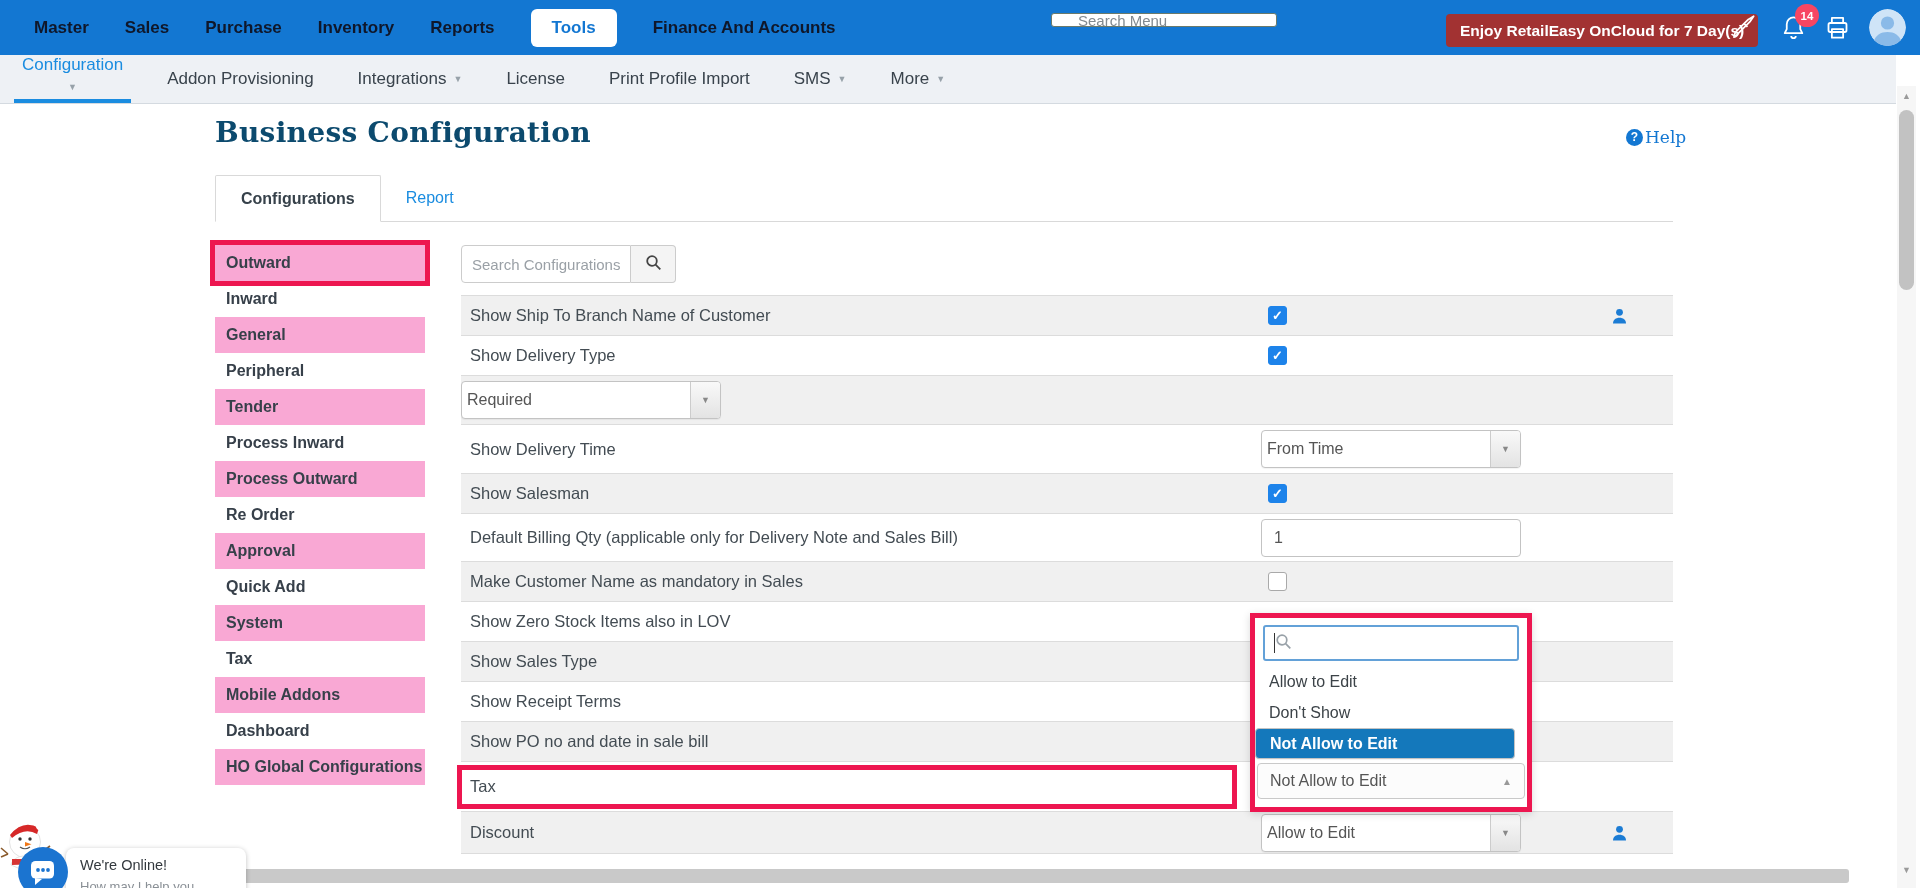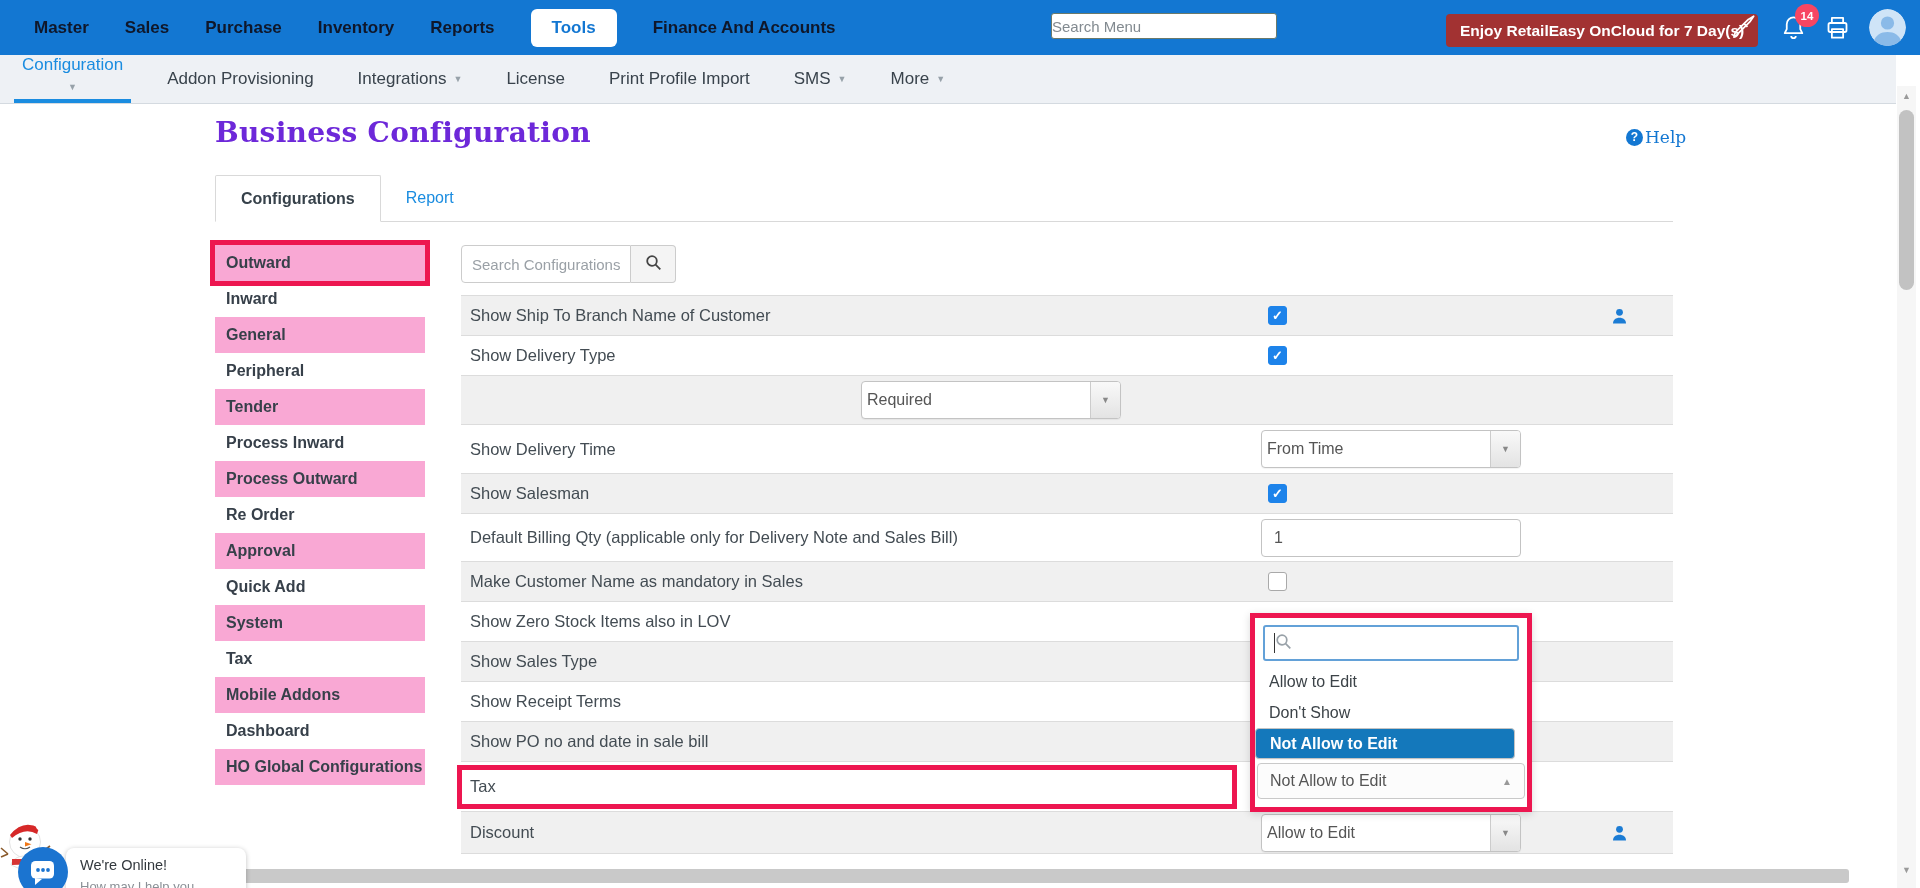--- a/index.html
+++ b/index.html
@@ -4,37 +4,37 @@
 <style>
   * { box-sizing: border-box; margin: 0; padding: 0; }
   body { font-family: "Liberation Sans", sans-serif; background: #fff; }
   .stage { position: relative; width: 1920px; height: 888px; overflow: hidden; background: #fff; }
 
   
   .topbar { position: absolute; left: 0; top: 0; width: 1920px; height: 55px; background: #1377d2; }
   .tb-nav { position: absolute; left: 34px; top: 0; height: 55px; display: flex; align-items: center; gap: 36px; }
   .tb-item { color: #0f172a; font-weight: bold; font-size: 17px; white-space: nowrap; cursor: pointer; }
   .tb-item.active { background: #fff; color: #1377d2; padding: 9px 21px; border-radius: 6px; }
-  .tb-search { position: absolute; left: 1051px; top: 13px; width: 226px; height: 26px; border: 1px solid #6b7a6b; border-radius: 3px; padding: 0 0; font-size: 15px; color: #444; font-family: inherit; }
+  .tb-search { position: absolute; left: 1051px; top: 13px; width: 226px; height: 14px; border: 1px solid #6b7a6b; border-radius: 3px; padding: 0 26px; font-size: 15px; color: #444; font-family: inherit; }
   .tb-search::placeholder { color: #828a90; }
   .tb-promo { position: absolute; left: 1446px; top: 14px; height: 33px; background: #a23232; color: #fff; font-weight: bold; font-size: 15.5px; border: none; border-radius: 4px; padding: 0 14px; display: flex; align-items: center; cursor: pointer; font-family: inherit; }
   .tb-icon { position: absolute; top: 14px; width: 27px; height: 27px; cursor: pointer; }
   .tb-icon svg { width: 100%; height: 100%; }
   .tb-badge { position: absolute; left: 1795px; top: 4px; min-width: 24px; height: 23px; border-radius: 12px; background: #f74663; color: #fff; font-size: 11.5px; font-weight: bold; display: flex; align-items: center; justify-content: center; z-index: 2; padding: 0 4px; }
   .tb-avatar { position: absolute; left: 1869px; top: 9px; width: 37px; height: 37px; border-radius: 50%; overflow: hidden; cursor: pointer; }
 
   
   .subnav { position: absolute; left: 0; top: 55px; width: 1896px; height: 49px; background: #eef1f5; border-bottom: 1px solid #d4dae0; display: flex; align-items: stretch; gap: 44px; padding-left: 22px; }
   .sn-item { position: relative; display: flex; align-items: center; gap: 7px; font-size: 17px; color: #39434c; cursor: pointer; white-space: nowrap; }
   .sn-item .caret { font-size: 9px; color: #97a1a9; }
   .sn-item.active { color: #1a8ce0; flex-direction: column; }
   .sn-item.active::after { content: ""; position: absolute; left: -8px; right: -8px; bottom: 0; height: 4px; background: #1a8ce0; }
 
   
-  .page-title { position: absolute; left: 215px; top: 116px; font-family: "DejaVu Serif", serif; font-weight: bold; font-size: 28px; color: #6d28d9; letter-spacing: 0.3px; }
+  .page-title { position: absolute; left: 215px; top: 116px; font-family: "DejaVu Serif", serif; font-weight: bold; font-size: 28px; color: #0c4a6e; letter-spacing: 0.3px; }
   .help { position: absolute; left: 1626px; top: 127px; display: flex; align-items: center; gap: 2px; color: #1377d2; font-family: "DejaVu Serif", serif; font-size: 17px; cursor: pointer; }
   .help-badge { width: 17px; height: 17px; border-radius: 50%; background: #1377d2; color: #fff; font-size: 12px; font-weight: bold; display: flex; align-items: center; justify-content: center; font-family: "Liberation Sans", sans-serif; }
 
   
   .tabbar { position: absolute; left: 215px; top: 175px; width: 1458px; height: 47px; border-bottom: 1px solid #d9d9d9; display: flex; align-items: flex-end; }
   .tab { height: 46px; padding: 0 25px; display: flex; align-items: center; font-size: 16px; cursor: pointer; }
   .tab.active { height: 47px; margin-bottom: -1px; background: #fff; border: 1px solid #d9d9d9; border-bottom: 1px solid #fff; color: #36414a; font-weight: bold; border-radius: 2px 2px 0 0; }
   .tab.inactive { color: #1a8ce0; }
 
   
@@ -44,21 +44,21 @@
   .sb-item.hl { outline: 5px solid #ed1650; }
 
   
   .panel { position: absolute; left: 461px; top: 245px; width: 1212px; }
   .p-search { display: flex; height: 38px; margin-bottom: 12px; }
   .p-search input { width: 170px; border: 1px solid #ccc; border-radius: 4px 0 0 4px; padding: 0 10px; font-size: 15px; color: #555; font-family: inherit; }
   .p-search input::placeholder { color: #9aa0a6; }
   .p-search button { width: 45px; border: 1px solid #ccc; border-left: none; border-radius: 0 4px 4px 0; background: #f4f4f4; display: flex; align-items: center; justify-content: center; cursor: pointer; }
   .rows { border-top: 1px solid #dcdcdc; }
   .row { position: relative; display: flex; align-items: center; border-bottom: 1px solid #dcdcdc; background: #fff; }
-  .row.alt { background: #f0f0f0; justify-content: center; }
+  .row.alt { background: #f0f0f0; }
   .row { min-height: 40px; }
   .row.ctl-select { min-height: 49px; }
   .row.ctl-input { min-height: 48px; }
   .row.hl-row { min-height: 50px; }
   .row:last-child.ctl-select { min-height: 42px; }
   .row-label { flex: 1; font-size: 16.5px; color: #434c53; padding-left: 9px; }
   .row-ctl { width: 262px; display: flex; align-items: center; }
   .row-person { width: 150px; display: flex; justify-content: flex-end; padding-right: 46px; }
   .cb { width: 19px; height: 19px; border: 1px solid #a9a9a9; border-radius: 3px; background: #fff; margin-left: 7px; display: flex; align-items: center; justify-content: center; font-size: 13px; font-weight: bold; color: #fff; cursor: pointer; }
   .cb.on { background: #1d83ea; border-color: #1d83ea; }

